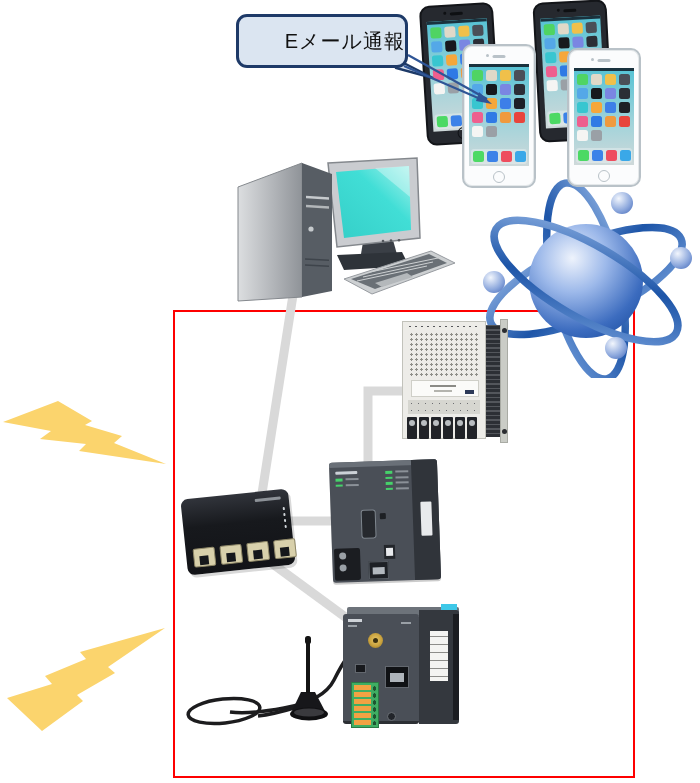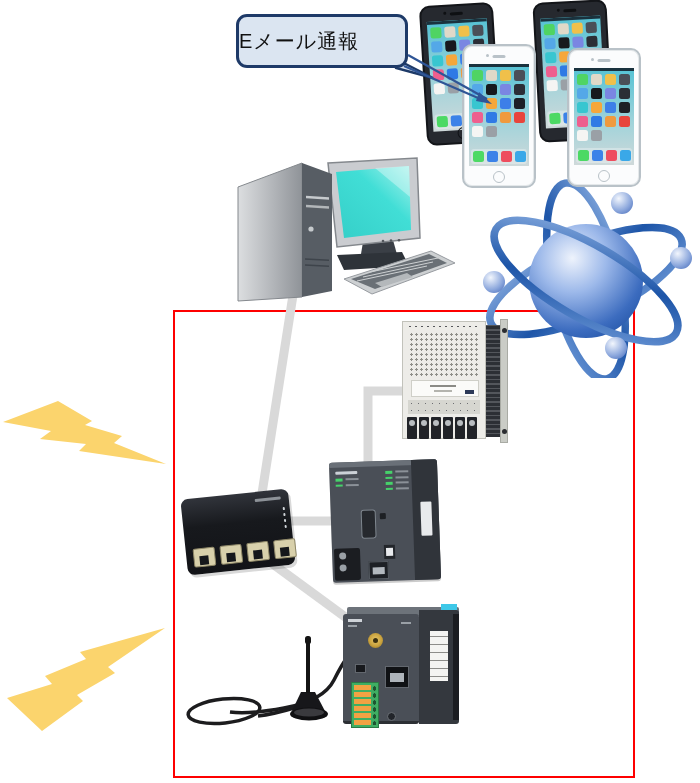--- a/index.html
+++ b/index.html
@@ -15,21 +15,21 @@
   .connectors{left:0;top:0;z-index:2;pointer-events:none;}
   .bolts{left:0;top:395px;z-index:2;}
   .pc-svg{left:225px;top:150px;z-index:3;}
   .atom-svg{left:468px;top:178px;z-index:3;}
   .arrow-svg{left:380px;top:40px;z-index:6;pointer-events:none;}
   .tail-svg{left:380px;top:40px;z-index:5;}
 
   
   .callout{left:236px;top:14px;width:172px;height:54px;box-sizing:border-box;
            background:var(--callout_fill,#dbe5f1);border:3px solid var(--callout_border,#1e3a68);
-           border-radius:11px;z-index:6;display:flex;align-items:center;justify-content:flex-start;}
+           border-radius:11px;z-index:6;display:flex;align-items:center;justify-content:flex-end;}
   .callout-text{font-size:20px;color:var(--callout_text,#111);letter-spacing:1px;}
 
   
   .phone{width:74px;height:140px;border-radius:10px;z-index:4;box-sizing:border-box;}
   .phone.dark{background:#26292f;border:2px solid #131519;z-index:3;}
   .phone.white{background:#fbfcfd;border:2px solid #b9c2c8;z-index:4;box-shadow:0 0 0 1px #e4e8ea inset;}
   .phone-screen{position:absolute;left:5px;right:5px;overflow:hidden;
     background:linear-gradient(180deg,var(--phone_screen_top,#55c2d4) 0%,#9fd3da 55%,var(--phone_screen_bottom,#cfd9da) 100%);}
   .phone.dark  .phone-screen{top:14px;bottom:12px;}
   .phone.white .phone-screen{top:18px;bottom:20px;}

